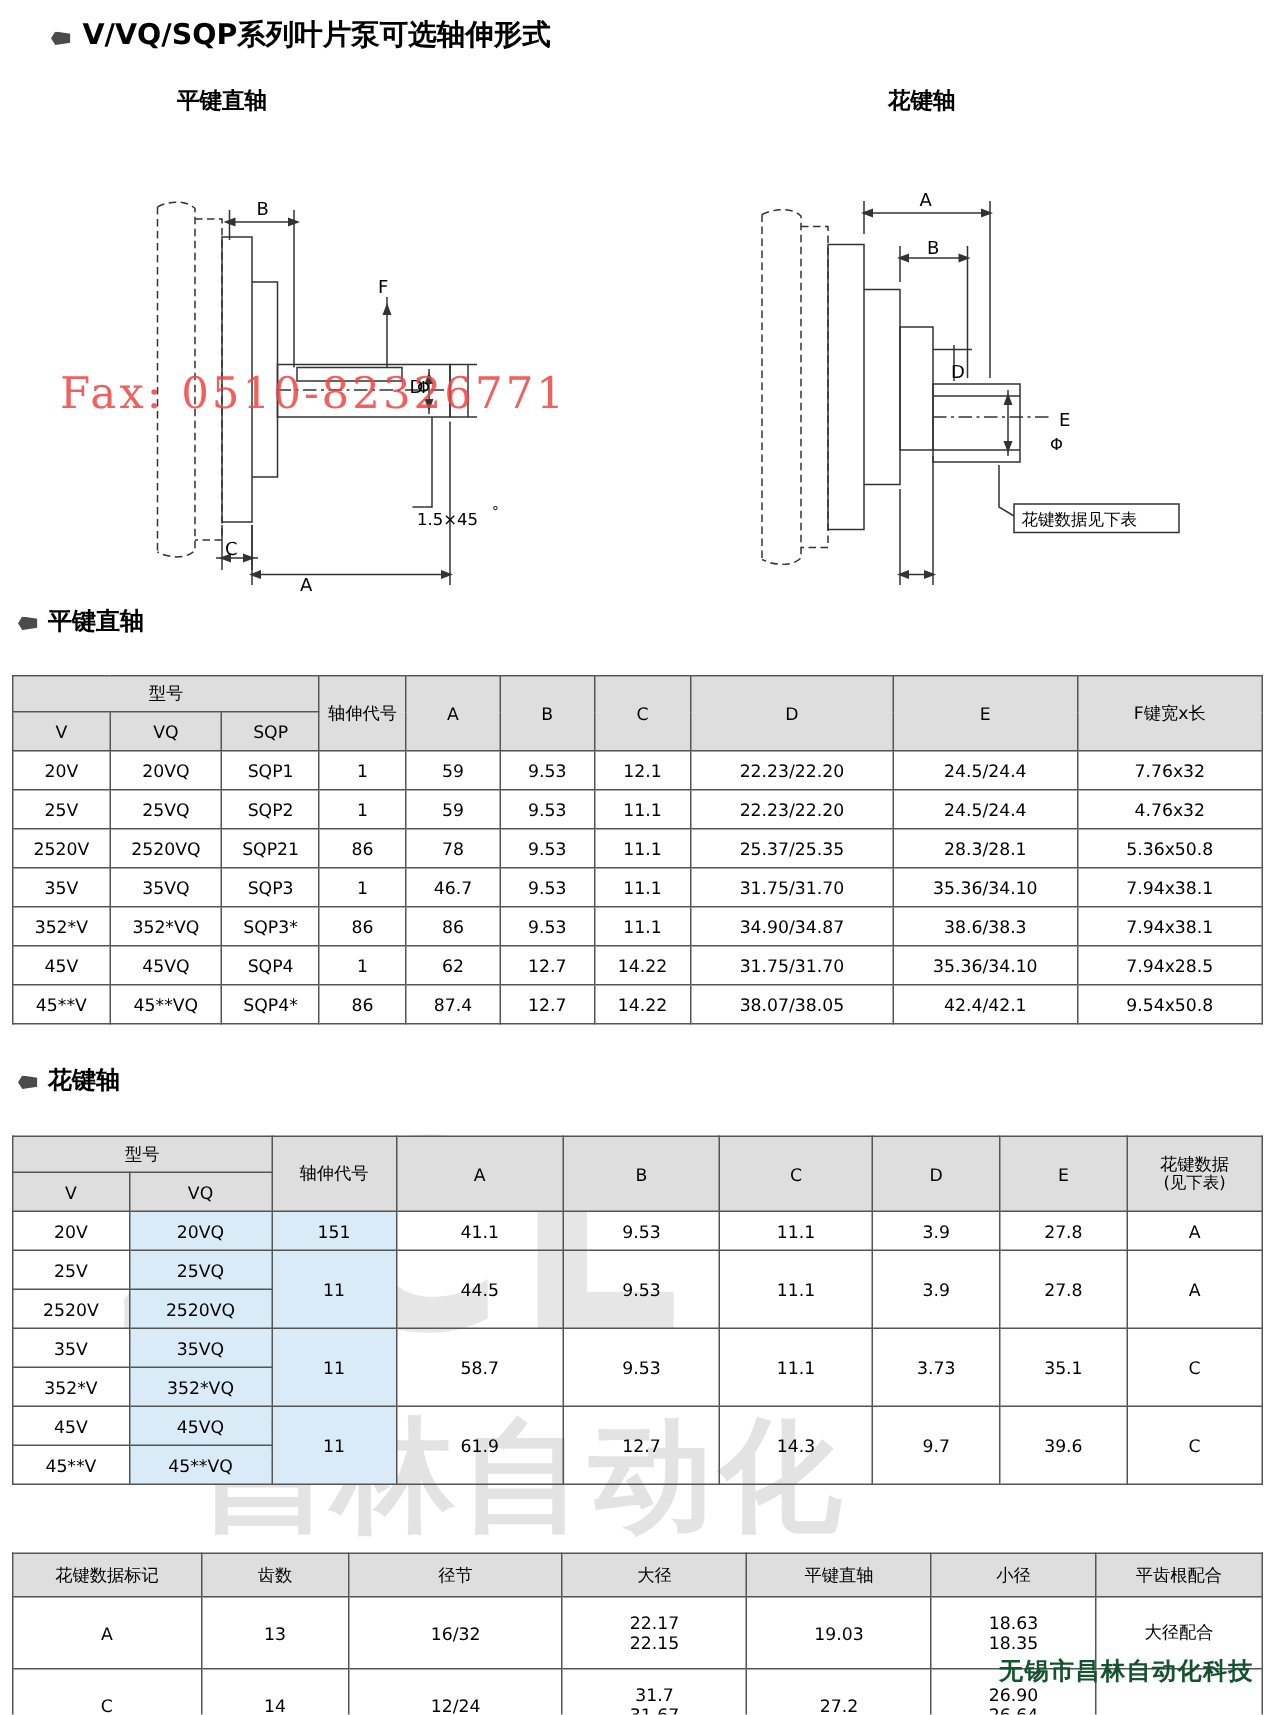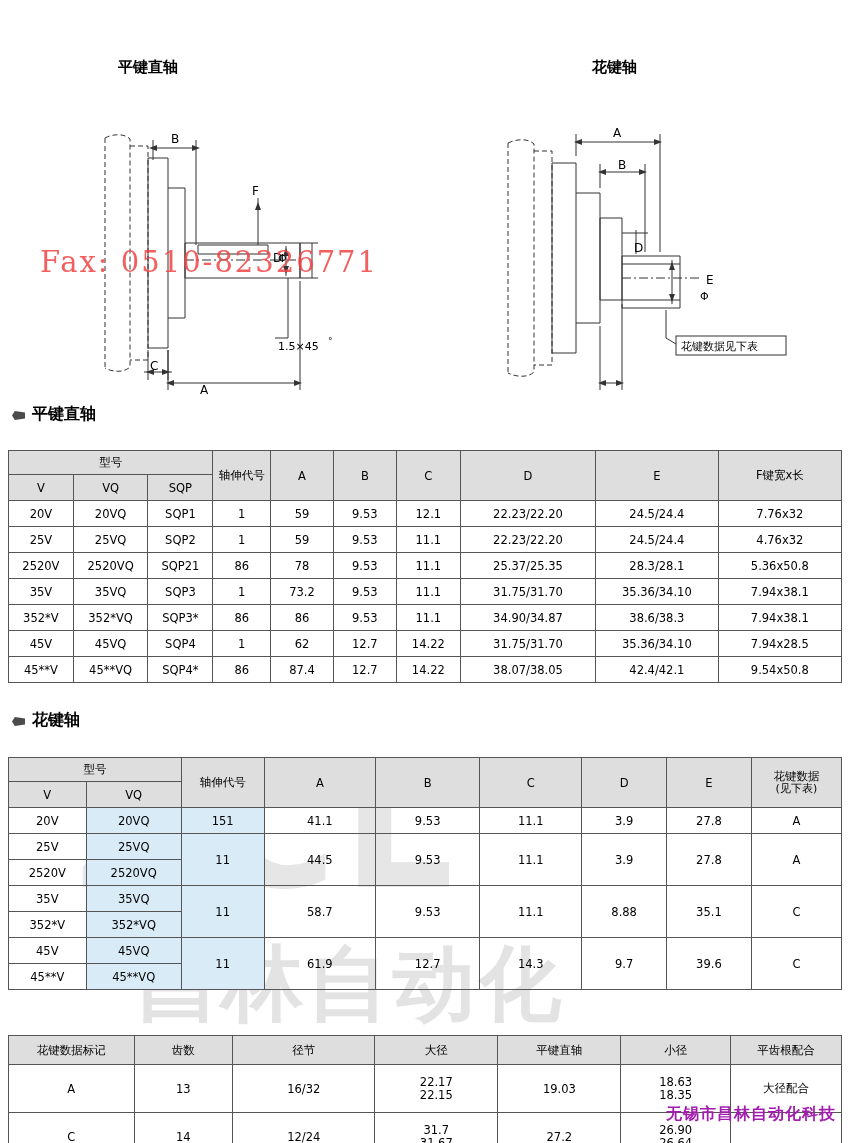--- a/index.html
+++ b/index.html
@@ -30,21 +30,21 @@
     font-size:175px; font-weight:bold; color:#e6e6e6;
     letter-spacing:6px; white-space:nowrap; pointer-events:none; z-index:1;
   }
   .wm-cn{
     position:absolute; left:135px; top:930px;
     font-size:82px; font-weight:bold; color:#e3e3e3;
     letter-spacing:4px; white-space:nowrap; pointer-events:none; z-index:1;
   }
   .wm-corp{
     position:absolute; right:14px; bottom:18px;
-    font-size:16px; font-weight:bold; color:#a21caf; letter-spacing:1px;
+    font-size:16px; font-weight:bold; color:#14532d; letter-spacing:1px;
     white-space:nowrap; pointer-events:none; z-index:6;
   }
 
   
   .h-title{
     position:absolute; left:34px; top:10px;
     font-size:19px; font-weight:bold; letter-spacing:0px; z-index:4;
   }
   .h-title .dia{margin-right:8px;}
   .sec-h{
@@ -85,20 +85,23 @@
   .tbl3 td{height:24px;}
   .blue{background:#d8ebf7 !important;}
   .sm{font-size:11px;}
   .two-line{line-height:1.05;}
 </style>
 </head>
 <body>
 
 <div class="page">
 
+  <div class="h-title">
+    <span class="dia"></span><span>V/VQ/SQP系列叶片泵可选轴伸形式</span>
+  </div>
 
   <div class="draw">
     <svg width="850" height="360" viewBox="0 0 850 360" xmlns="http://www.w3.org/2000/svg">
       <g stroke="#333" fill="none" stroke-width="1">
 
         <path d="M105,100 L105,330 M105,100 C112,96 124,95 130,101 L130,329 C124,335 112,334 105,330" stroke-dasharray="5,3"></path>
         <path d="M130,108 L148,108 L148,322 L130,322" stroke-dasharray="5,3"></path>
 
         <path d="M148,120 L168,120 L168,310 L148,310 Z"></path>
         <path d="M168,150 L185,150 L185,280 L168,280"></path>
@@ -269,21 +272,21 @@
           <td>11.1</td>
           <td>25.37/25.35</td>
           <td>28.3/28.1</td>
           <td>5.36x50.8</td>
         </tr>
       <tr>
           <td>35V</td>
           <td>35VQ</td>
           <td>SQP3</td>
           <td>1</td>
-          <td>73.2</td>
+          <td>46.7</td>
           <td>9.53</td>
           <td>11.1</td>
           <td>31.75/31.70</td>
           <td>35.36/34.10</td>
           <td>7.94x38.1</td>
         </tr>
       <tr>
           <td>352*V</td>
           <td>352*VQ</td>
           <td>SQP3*</td>
@@ -373,21 +376,21 @@
         <td>2520V</td>
         <td class="blue">2520VQ</td>
       </tr>
       <tr>
         <td>35V</td>
         <td class="blue">35VQ</td>
         <td class="blue" rowspan="2">11</td>
         <td rowspan="2">58.7</td>
         <td rowspan="2">9.53</td>
         <td rowspan="2">11.1</td>
-        <td rowspan="2">8.88</td>
+        <td rowspan="2">3.73</td>
         <td rowspan="2">35.1</td>
         <td rowspan="2">C</td>
       </tr>
       <tr>
         <td>352*V</td>
         <td class="blue">352*VQ</td>
       </tr>
       <tr>
         <td>45V</td>
         <td class="blue">45VQ</td>

